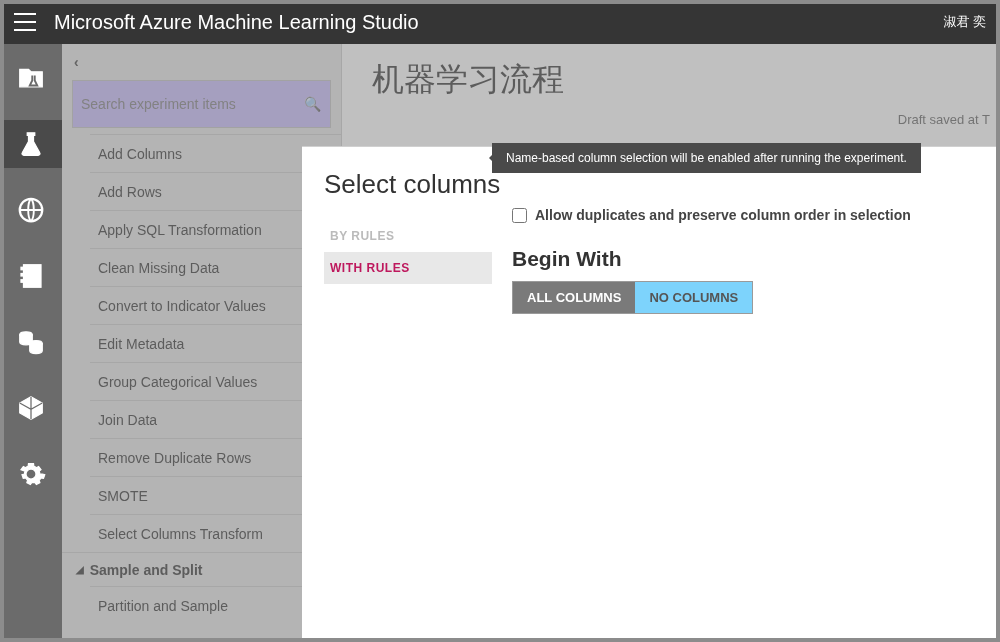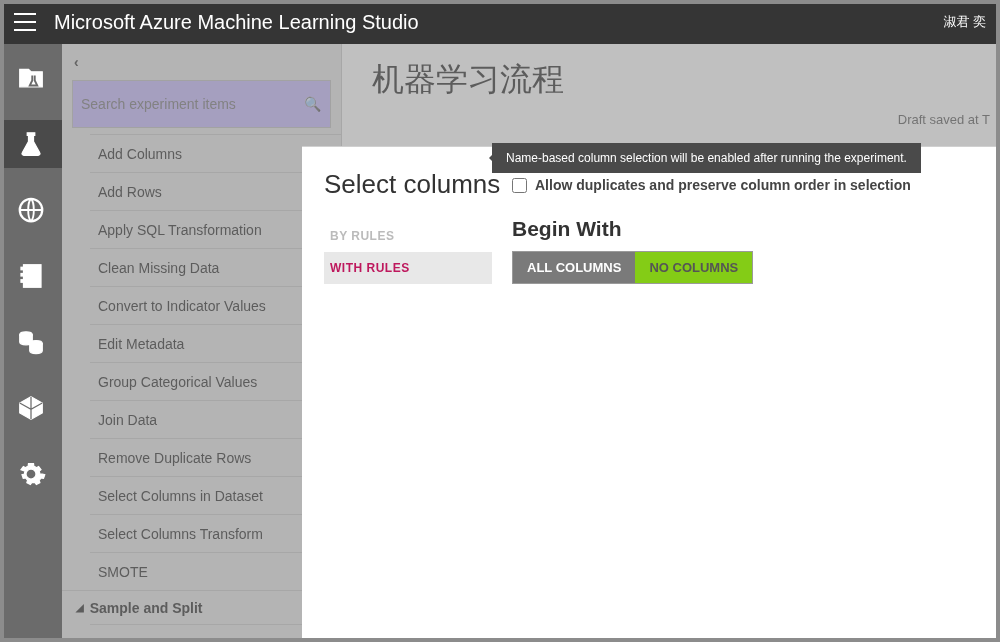--- a/index.html
+++ b/index.html
@@ -48,28 +48,28 @@
 .modal { position: absolute; left: 240px; top: 102px; right: 0; bottom: 0; background: #fff; border-top: 1px solid #d0d0d0; display: flex; }
 .modal-left { width: 190px; padding: 22px 0 0 22px; }
 .modal-title { font-size: 26px; font-weight: 300; color: #333; margin-bottom: 18px; white-space: nowrap; }
 .tab-list { margin-top: 20px; }
 .tab { height: 32px; display: flex; align-items: center; font-size: 12px; font-weight: 600; letter-spacing: 0.5px; color: #888; padding-left: 6px; cursor: pointer; }
 .tab.active { background: #e8e8e8; color: #be185d; }
 .tab.disabled { color: #bbb; }
 .modal-right { flex: 1; padding: 30px 20px 0 20px; position: relative; }
 .tooltip { position: absolute; left: 0; top: -4px; background: #4a4a4a; color: #fff; font-size: 12px; padding: 8px 14px; white-space: nowrap; }
 .tooltip::before { content: ""; position: absolute; left: -8px; top: 10px; border: 5px solid transparent; border-right-color: #4a4a4a; }
-.check-row { display: flex; align-items: center; margin-bottom: 24px; }
+.check-row { display: flex; align-items: center; margin-top: 30px; margin-bottom: 24px; }
 .check-row input { width: 15px; height: 15px; margin-right: 8px; }
 .check-row label { font-size: 14px; font-weight: 600; color: #444; }
 .begin-label { font-size: 21px; font-weight: 700; color: #333; margin-bottom: 10px; }
 .toggle { display: flex; border: 1px solid #9a9a9a; width: fit-content; }
 .toggle button { border: none; padding: 8px 14px; font-size: 13px; font-weight: 600; cursor: pointer; }
 .toggle .sel { background: #7a7a7a; color: #fff; }
-.toggle .unsel { background: #84cc16; color: #555; }
+.toggle .unsel { background: #7dd3fc; color: #555; }
 
 
 .frame { position: absolute; inset: 0; border: 4px solid #8c8c8c; pointer-events: none; }
 </style>
 </head>
 <body>
 
 <div class="header">
   <div class="hamburger">
       <span></span>
@@ -140,23 +140,22 @@
       <div class="module-list">
         <div class="mod">Add Columns</div>
         <div class="mod">Add Rows</div>
         <div class="mod">Apply SQL Transformation</div>
         <div class="mod">Clean Missing Data</div>
         <div class="mod">Convert to Indicator Values</div>
         <div class="mod">Edit Metadata</div>
         <div class="mod">Group Categorical Values</div>
         <div class="mod">Join Data</div>
         <div class="mod">Remove Duplicate Rows</div>
-        <div class="mod">Select Columns in Dataset</div>
+        <div class="mod">SMOTE</div>
         <div class="mod">Select Columns Transform</div>
-        <div class="mod">SMOTE</div>
       </div>
       <div class="cat-row">
           <span class="tri">◢</span>
           <span>Sample and Split</span>
         </div>
       <div class="module-list">
           <div class="mod">Partition and Sample</div>
         </div>
     </div>
 

